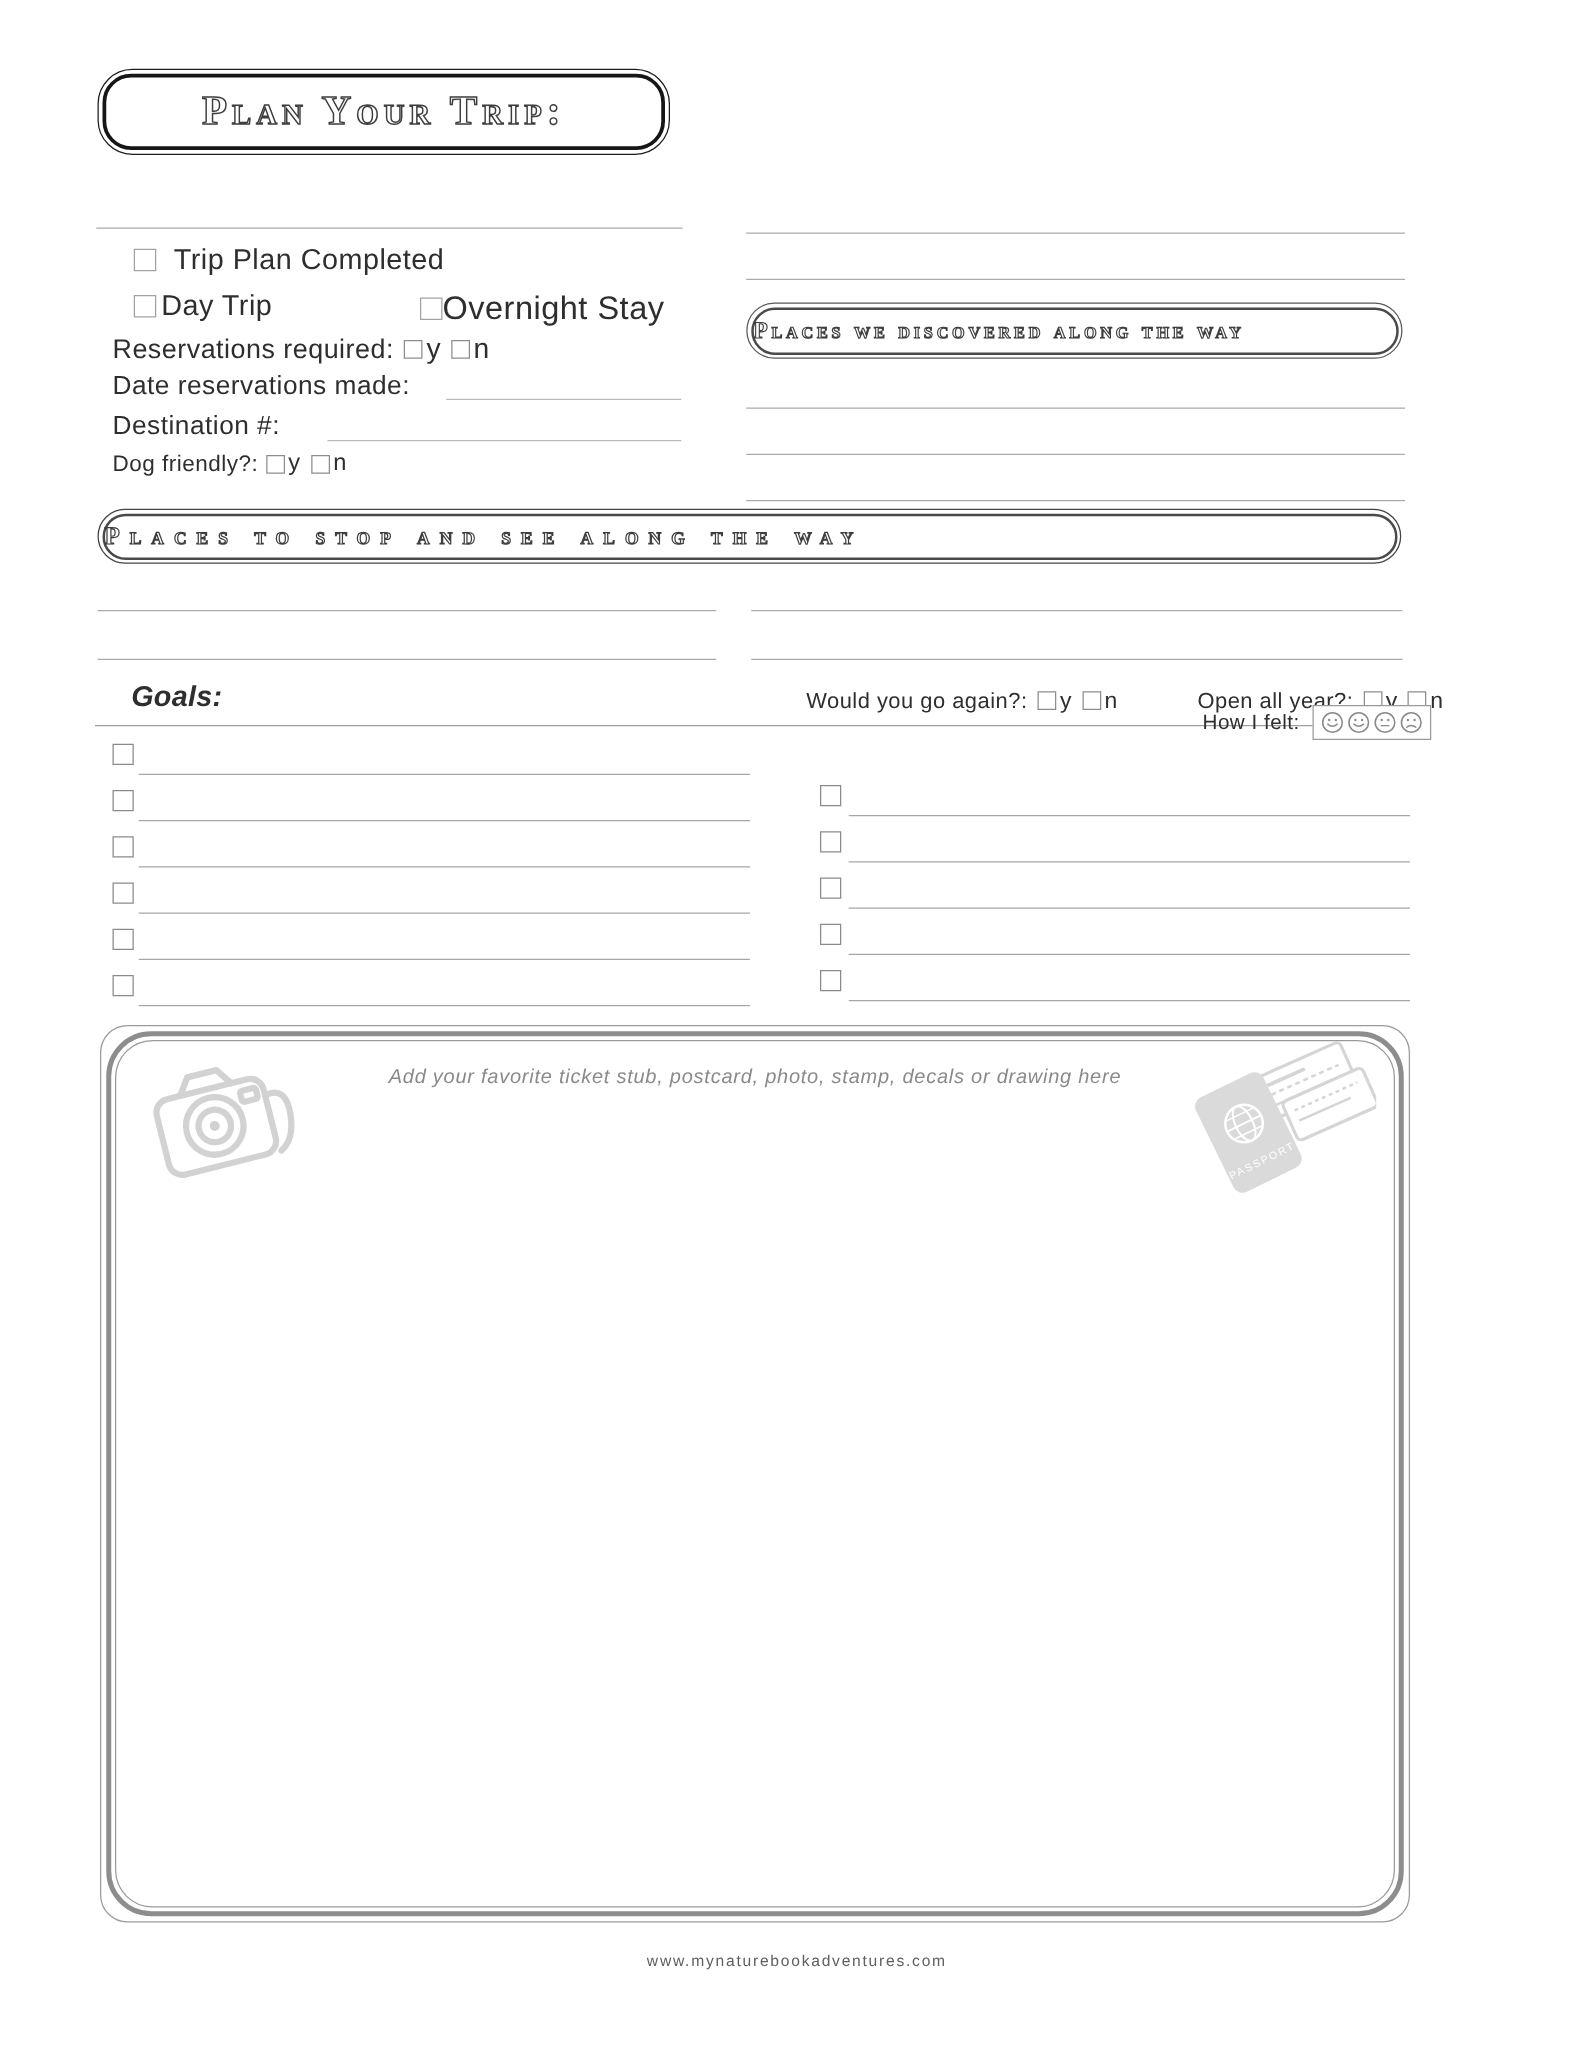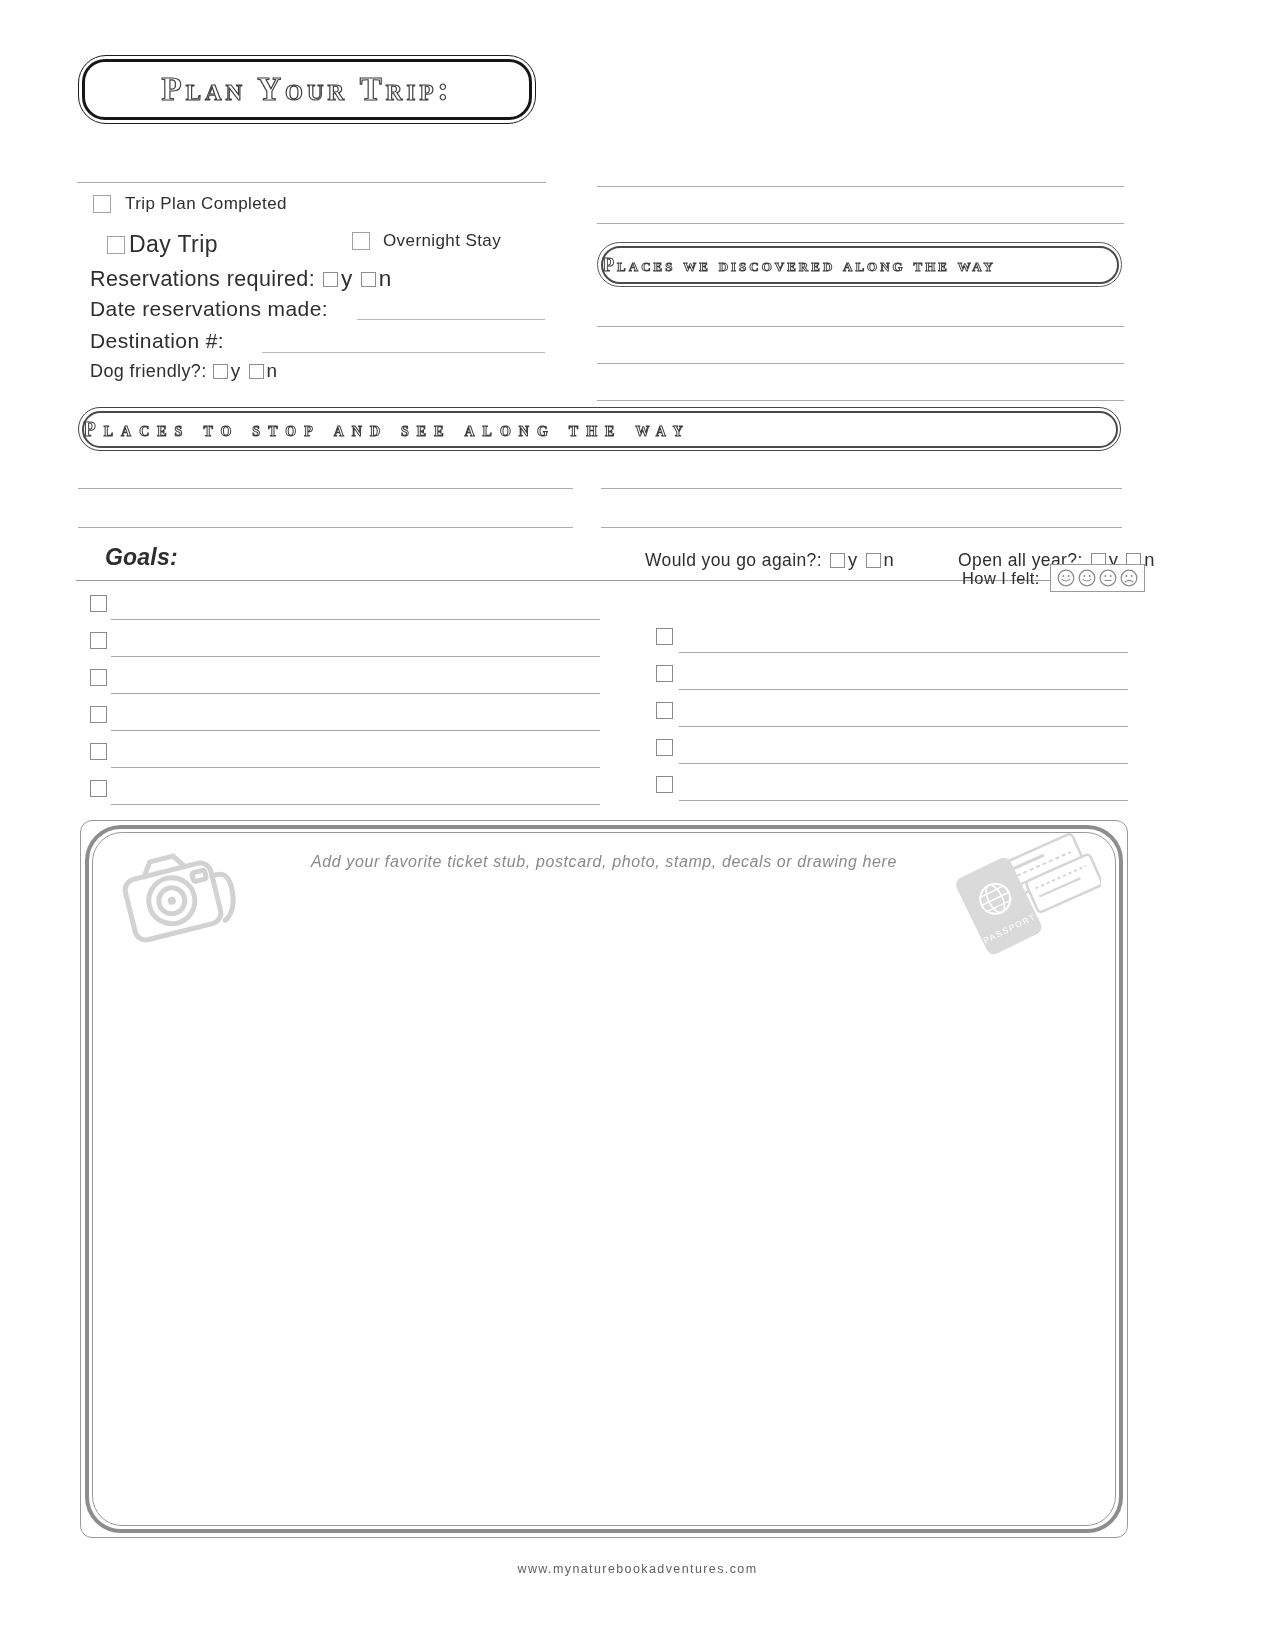--- a/index.html
+++ b/index.html
@@ -31,21 +31,21 @@
   .cbx.dark { border-color:#8a8a8a; width:17px; height:17px; }
   .cbx.sm { width:15px; height:15px; border-color:#8d8d8d; }
   .row { position:absolute; display:flex; align-items:center; white-space:nowrap; }
   .yn { display:inline-flex; align-items:center; gap:3px; margin-left:8px; }
   .yn .g { font-size:1.05em; }
   
   .chk-row { position:absolute; }
   .chk-row .cbx { position:absolute; left:0; top:0; }
   .chk-row .wline { position:absolute; top:24px; height:0; border-top:1.7px solid #a6a6a6; }
   
-  .frame { position:absolute; border:1.3px solid #9a9a9a; border-radius:12px; padding:4px; }
+  .frame { position:absolute; border:1.3px solid #9a9a9a; border-radius:22px; padding:4px; }
   .frame-mid { border:4px solid #8d8d8d; border-radius:36px; padding:3px; width:100%; height:100%; }
   .frame-in { border:1.3px solid #9a9a9a; border-radius:30px; width:100%; height:100%; position:relative; }
   .hint { position:absolute; top:20px; left:0; width:100%; text-align:center;
           font-style:italic; font-size:16px; color:#8a8a8a; letter-spacing:.6px; }
   .footer { position:absolute; top:1562px; left:0; width:100%; text-align:center;
             font-size:12.5px; color:#5f5f5f; letter-spacing:1.4px; }
   .faces-box { display:inline-flex; align-items:center; gap:1px; border:1.4px solid #9a9a9a;
                background:#fff; padding:3px 5px; margin-left:10px; }
   svg text { font-family:"Liberation Sans",sans-serif; }
 </style>
@@ -55,30 +55,30 @@
 <div class="page">
 
   <div class="dbox" style="left:78px; top:55px; width:458px; height:69px;">
     <div class="dbox-in">
         <span class="engraved" style="font-size:33px; letter-spacing:4px;">Plan Your Trip:</span>
       </div>
   </div>
 
   <div class="hline" style="left:77px; top:182px; width:469px;"></div>
 
-  <div class="row" style="left:93px; top:194px; gap:14px; font-size:17px;justify-content:space-between;">
+  <div class="row" style="left:107px; top:194px; gap:14px; font-size:23px;justify-content:space-between;">
     <span class="cbx"></span>
     <span>Trip Plan Completed</span>
   </div>
 
   <div class="row" style="left:107px; top:231px; gap:4px; font-size:23px;">
     <span class="cbx"></span>
     <span>Day Trip</span>
   </div>
-  <div class="row" style="left:352px; top:231px; gap:13px; font-size:17px;">
+  <div class="row" style="left:336px; top:231px; gap:0; font-size:26px;">
     <span class="cbx"></span>
     <span>Overnight Stay</span>
   </div>
 
   <div class="row" style="left:90px; top:266px; font-size:21.5px;">
     <span>Reservations required:</span>
     <span class="yn">
         <span class="cbx sm"></span>
       <span class="g">y</span>
       </span>

